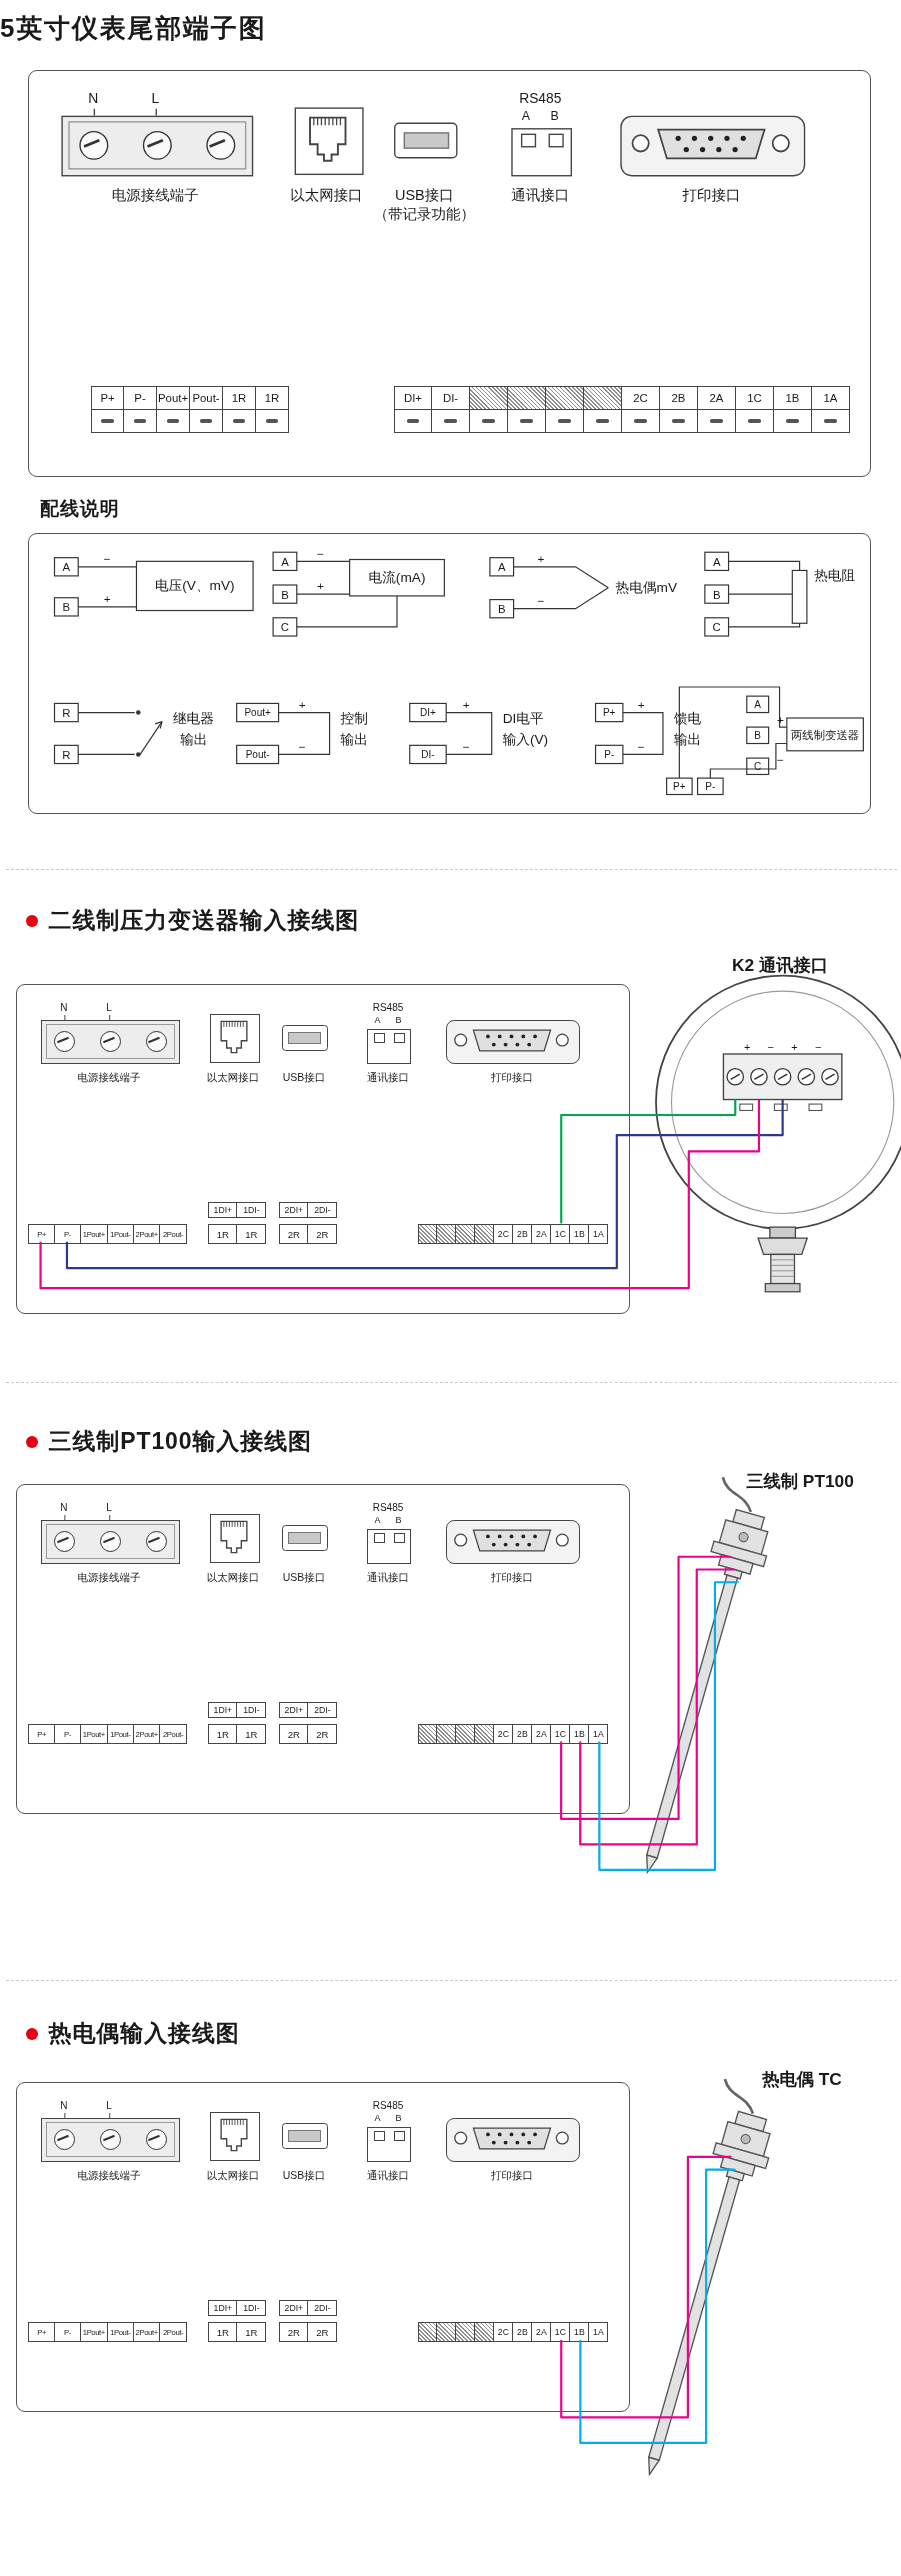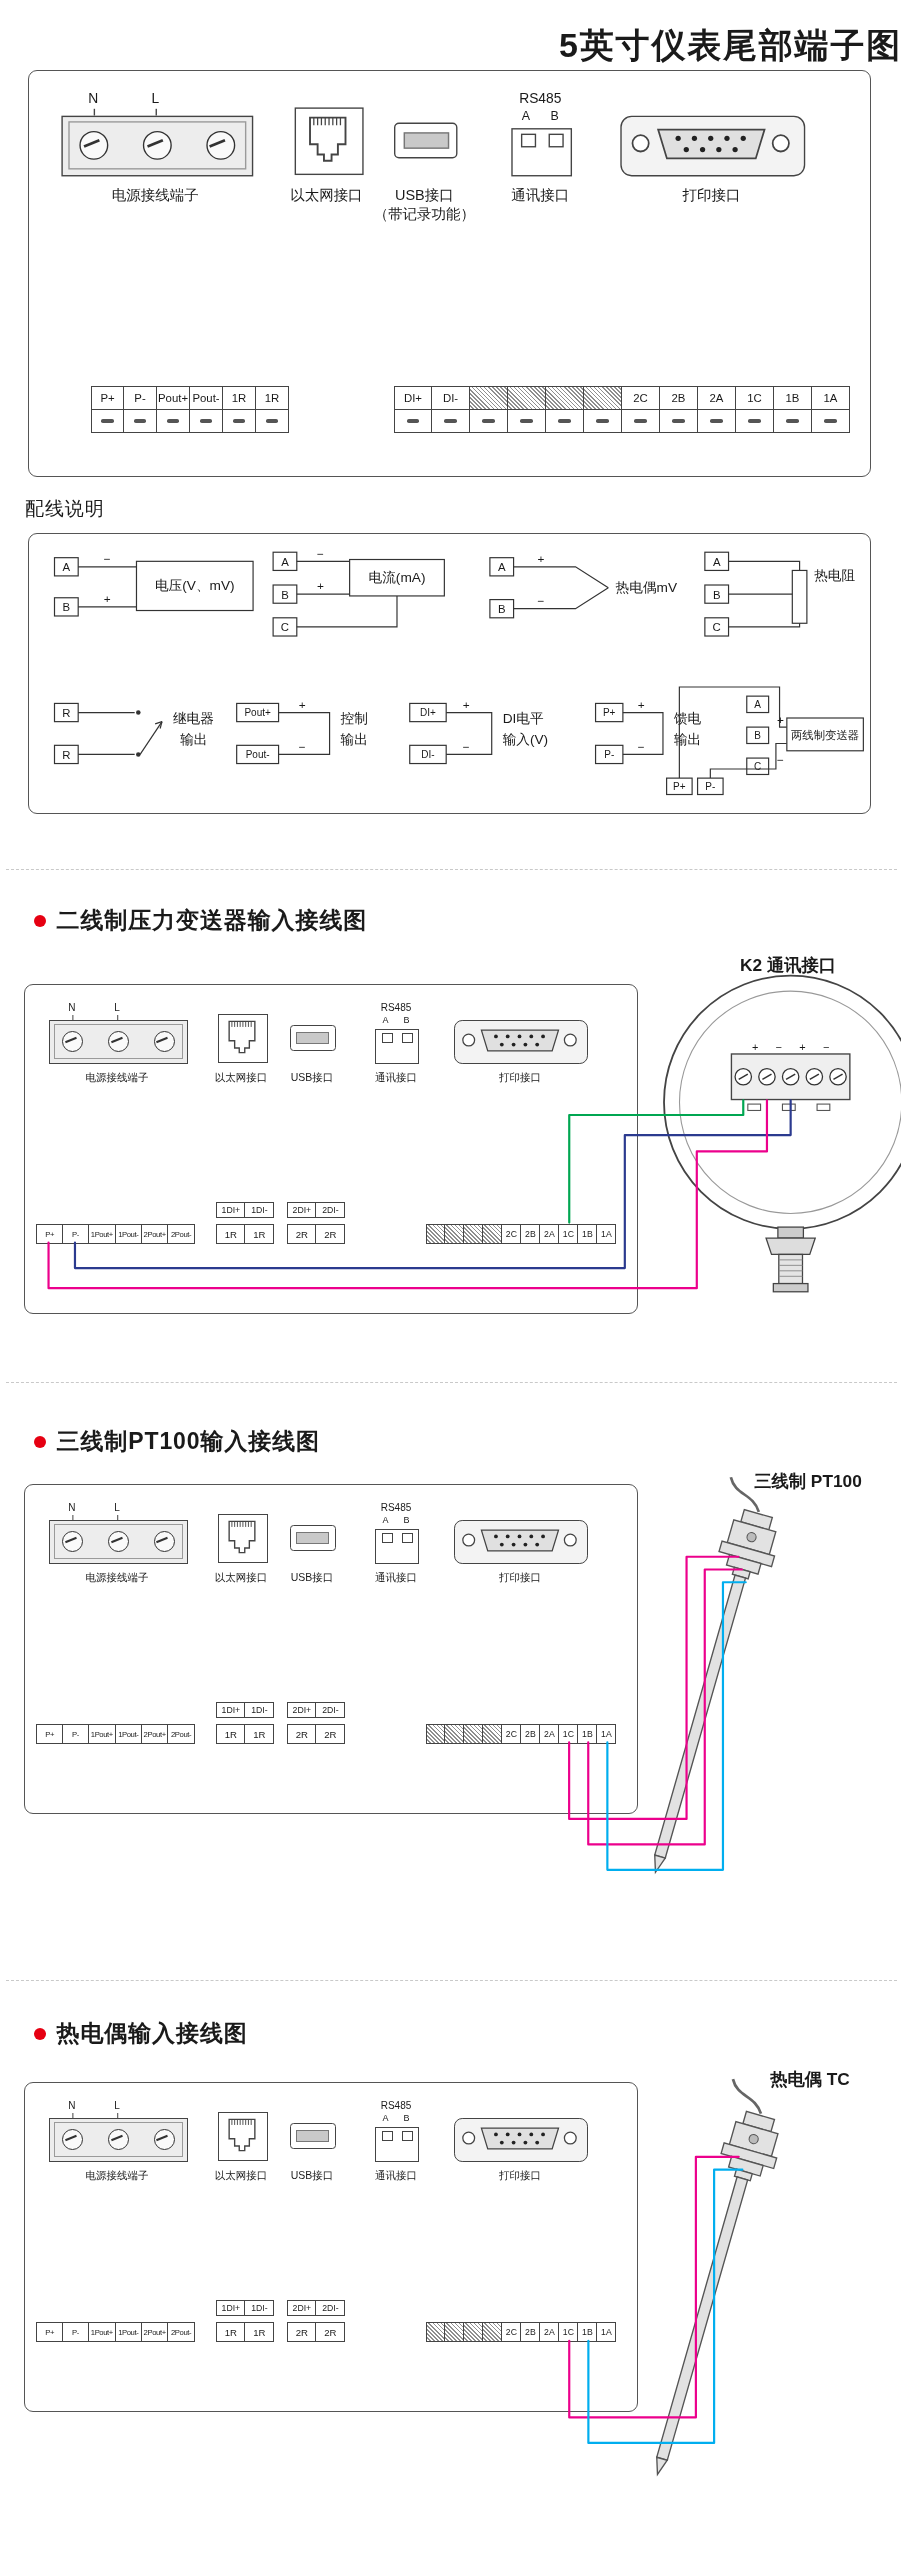--- a/index.html
+++ b/index.html
@@ -1,26 +1,26 @@
 <!DOCTYPE html>
 <html style="font-size:14.6px"><head>
 <meta charset="utf-8">
 <style>
   html,body{margin:0;padding:0;background:#fff;}
   .page{position:relative;width:902px;height:2576px;background:#fff;overflow:hidden;
         font-family:"Liberation Sans","DejaVu Sans",sans-serif;color:#1a1a1a;}
   .abs{position:absolute;}
-  .title{position:absolute;top:11px;left:0;width:100%;text-align:right;
-         font-size:34px;font-weight:700;letter-spacing:1.8px;margin-top:12px;}
+  .title{position:absolute;top:11px;left:0;width:100%;text-align:left;
+         font-size:26px;font-weight:700;letter-spacing:1.8px;}
   .panel-box{position:absolute;border:1.5px solid #555;border-radius:9px;background:#fff;}
-  .notes-title{position:absolute;left:25px;top:496px;font-size:19px;font-weight:400;letter-spacing:0.9px;}
+  .notes-title{position:absolute;left:40px;top:496px;font-size:19px;font-weight:700;letter-spacing:0.9px;}
   .sep{position:absolute;left:5.5px;right:5.5px;border-top:1.8px dashed #c9c9c9;}
 
   
-  .wire-section{position:absolute;left:8px;width:784px;}
+  .wire-section{position:absolute;left:0;width:784px;}
   .sec-head{position:absolute;left:25.5px;display:flex;align-items:center;gap:11px;}
   .bullet{width:12px;height:12px;border-radius:50%;background:#e60012;flex:0 0 auto;}
   .h2{font-size:23px;font-weight:700;letter-spacing:0.9px;}
   .device-label{position:absolute;transform:translateX(-50%);font-size:17.3px;font-weight:700;white-space:nowrap;}
 
   
   .strip{position:absolute;display:flex;}
   .cell{box-sizing:border-box;border:1.1px solid #444;background:#fff;text-align:center;
         white-space:nowrap;overflow:hidden;}
   .cell+.cell{border-left:none;}

